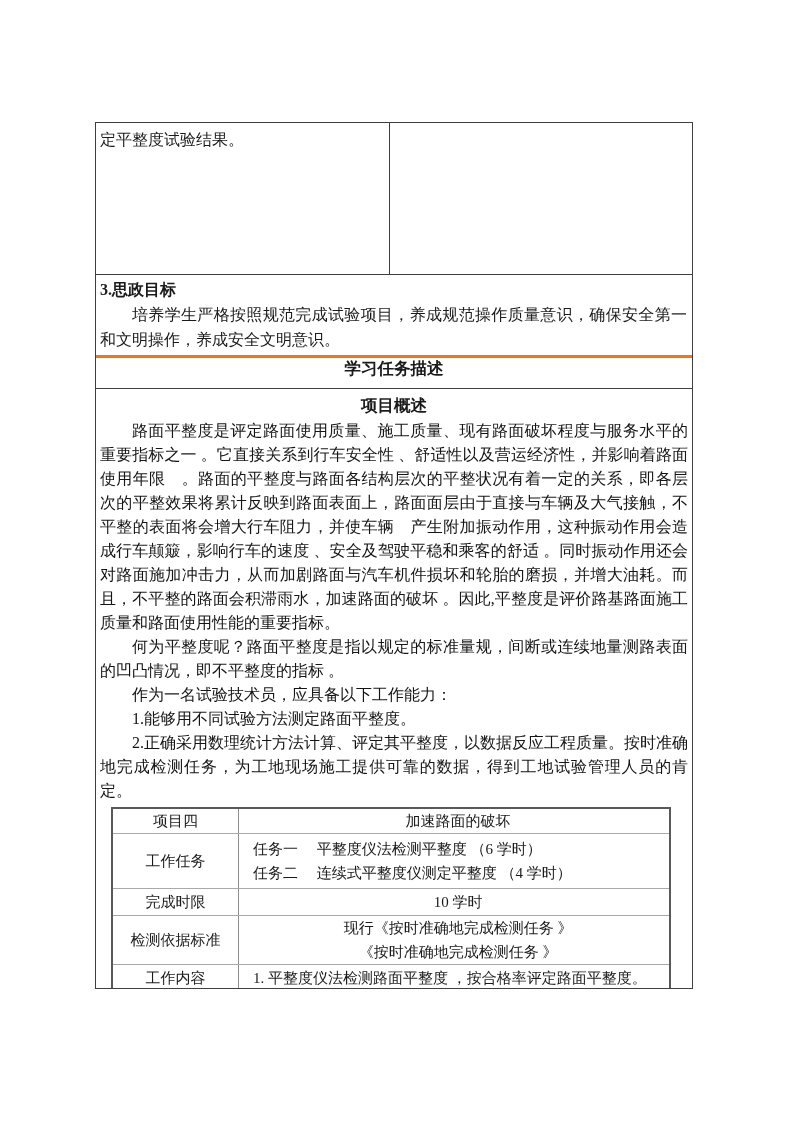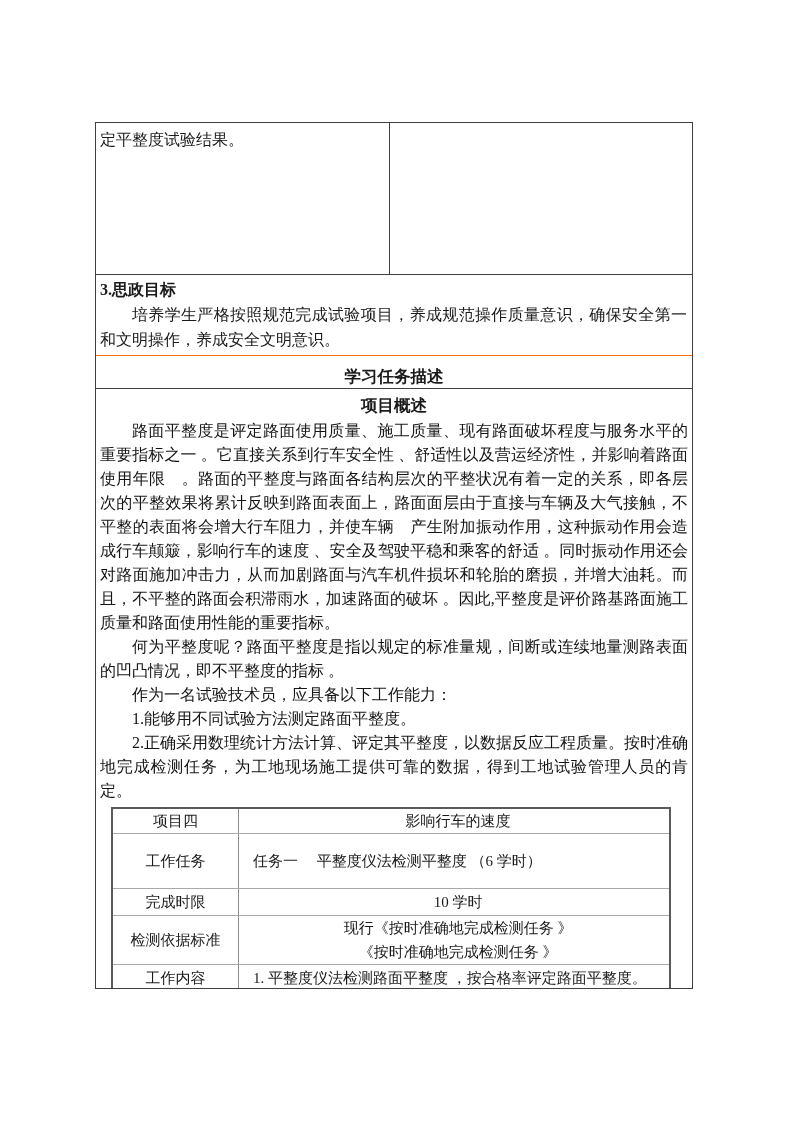--- a/index.html
+++ b/index.html
@@ -30,22 +30,22 @@
   .rowB {
     height:81px; box-sizing:border-box;
     border-top:1px solid #3f3f3f;
     padding:2px 5px 0 4px;
     font-size:16px; line-height:25px;
   }
   .rowB .head { font-weight:bold; }
   .rowB .bodytxt { text-indent:2em; text-align:justify; margin:0; }
   .rowC {
     height:33px; box-sizing:border-box;
-    border-top:1px solid #f97316;
-    display:flex; align-items:flex-end; justify-content:center;
+    border-top:3px solid #f97316;
+    display:flex; align-items:flex-start; justify-content:center;
     font-weight:bold; font-size:16.5px;
   }
   .rowD {
     box-sizing:border-box;
     border-top:1px solid #3f3f3f;
     padding:4px 4px 0 4px;
   }
   .ovhead {
     text-align:center; font-weight:bold;
     font-size:16.5px; line-height:26px;
@@ -110,27 +110,28 @@
       <p class="para">路面平整度是评定路面使用质量、施工质量、现有路面破坏程度与服务水平的重要指标之一 。它直接关系到行车安全性 、舒适性以及营运经济性，并影响着路面使用年限　。路面的平整度与路面各结构层次的平整状况有着一定的关系，即各层次的平整效果将累计反映到路面表面上，路面面层由于直接与车辆及大气接触，不平整的表面将会增大行车阻力，并使车辆　产生附加振动作用，这种振动作用会造成行车颠簸，影响行车的速度 、安全及驾驶平稳和乘客的舒适 。同时振动作用还会对路面施加冲击力，从而加剧路面与汽车机件损坏和轮胎的磨损，并增大油耗。而且，不平整的路面会积滞雨水，加速路面的破坏 。因此,平整度是评价路基路面施工质量和路面使用性能的重要指标。</p>
       <p class="para">何为平整度呢？路面平整度是指以规定的标准量规，间断或连续地量测路表面的凹凸情况，即不平整度的指标 。</p>
       <p class="para">作为一名试验技术员，应具备以下工作能力：</p>
       <p class="para">1.能够用不同试验方法测定路面平整度。</p>
       <p class="para">2.正确采用数理统计方法计算、评定其平整度，以数据反应工程质量。按时准确地完成检测任务，为工地现场施工提供可靠的数据，得到工地试验管理人员的肯定。</p>
 
       <div class="itable">
         <div class="irow h24">
           <div class="ilab">项目四</div>
           <div class="ival ctr">
-            <div class="ln">影响行车的速度</div>
+            <div class="ln">加速路面的破坏</div>
           </div>
         </div>
         <div class="irow h54">
           <div class="ilab">工作任务</div>
           <div class="ival lft">
             <div class="ln">任务一　 平整度仪法检测平整度 （6 学时）</div>
+            <div class="ln">任务二　 连续式平整度仪测定平整度 （4 学时）</div>
           </div>
         </div>
         <div class="irow h26">
           <div class="ilab">完成时限</div>
           <div class="ival ctr">
             <div class="ln">10 学时</div>
           </div>
         </div>
         <div class="irow h48">
           <div class="ilab">检测依据标准</div>

